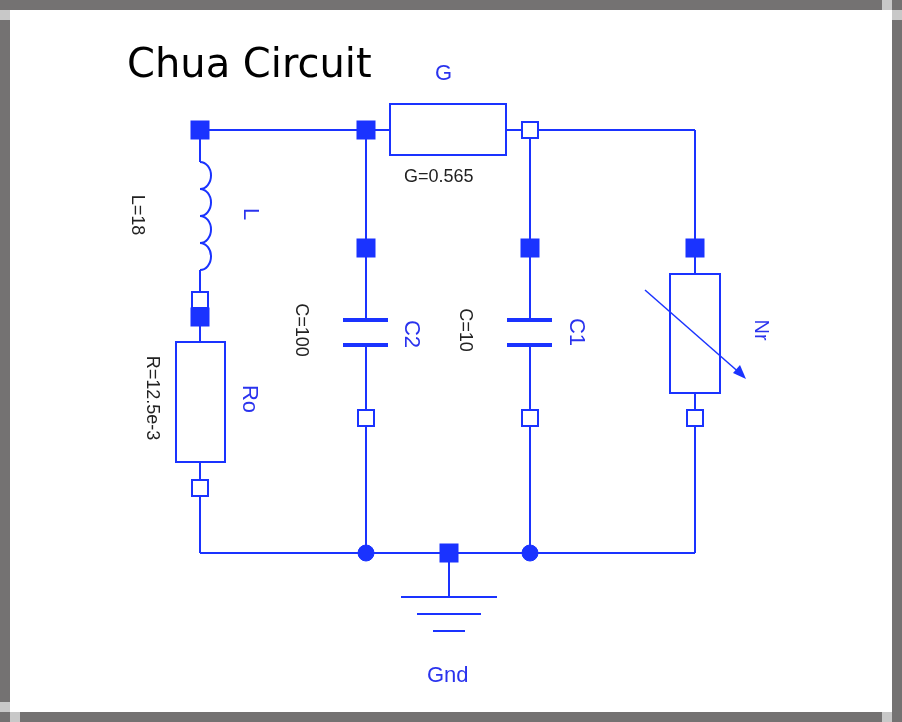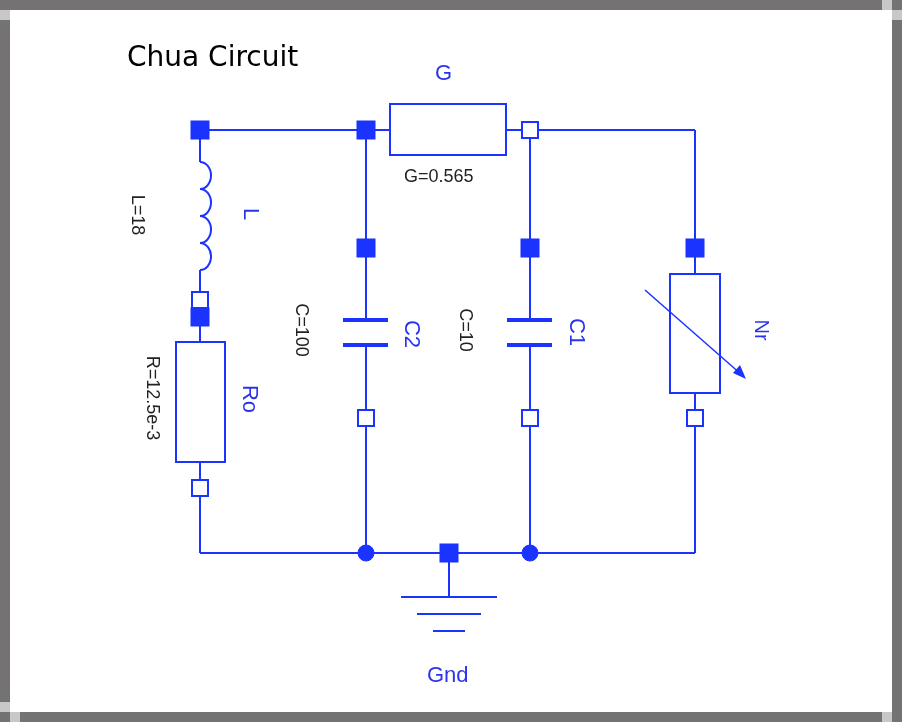--- a/index.html
+++ b/index.html
@@ -9,21 +9,21 @@
     position: relative;
     font-family: "Liberation Sans", sans-serif;
   }
   .frame {
     position: absolute; left: 10px; top: 10px; width: 882px; height: 702px;
     background: #ffffff;
   }
   .corner { position: absolute; background: #c8c8c8; width: 10px; height: 10px; }
   .title {
     position: absolute; left: 127px; top: 40px;
-    font-family: "DejaVu Sans", sans-serif; font-size: 28px; color: #000;
+    font-family: "DejaVu Sans", sans-serif; font-size: 40px; color: #000;
     letter-spacing: 0px;
   }
   svg { position: absolute; left: 0; top: 0; }
   .lbl-blue { fill: #2a33ee; font-family: "Liberation Sans", sans-serif; font-size: 22px; }
   .lbl-black { fill: #222; font-family: "Liberation Sans", sans-serif; font-size: 18px; }
 </style>
 </head>
 <body>
 
 <div class="frame"></div>

